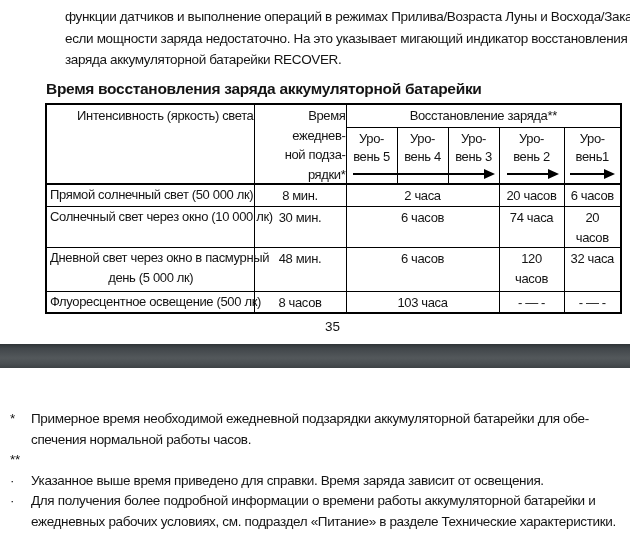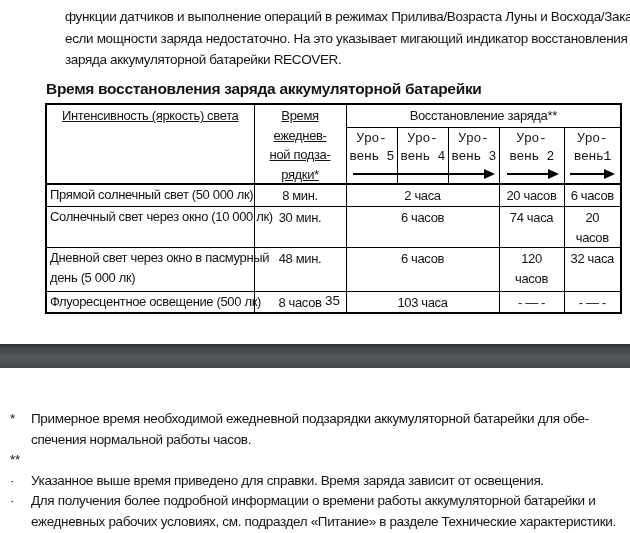--- a/index.html
+++ b/index.html
@@ -9,43 +9,43 @@
   .intro { position:absolute; left:65px; top:6px; font-size:13.5px; line-height:21.5px; letter-spacing:-0.35px; }
   .intro div { white-space:nowrap; }
 
   .heading { position:absolute; left:46px; top:80px; font-size:15.5px; font-weight:bold; letter-spacing:-0.3px; white-space:nowrap; }
 
   table.recovery { position:absolute; left:45px; top:103px; width:575px; border-collapse:collapse; table-layout:fixed; border:2px solid #000; font-size:13px; letter-spacing:-0.35px; }
   table.recovery td { border:1px solid #000; padding:0; vertical-align:top; }
 
   tr.hrowA { height:22px; }
   tr.hrowB { height:53px; }
-  td.c-int, td.c-daily { border-bottom:2px solid #000 !important; text-align:center;text-decoration:underline; }
+  td.c-int, td.c-daily { border-bottom:2px solid #000 !important; text-align:right; }
   td.c-int div, td.c-daily div { line-height:16.5px; padding-top:3px; }
   td.c-recov { text-align:center; }
   td.c-recov div { line-height:16px; padding-top:3px; }
-  td.c-lvl { border-bottom:2px solid #000 !important; text-align:center; position:relative;font-family:Liberation Mono, monospace; }
+  td.c-lvl { border-bottom:2px solid #000 !important; text-align:center; position:relative; }
   td.c-lvl .lbl { line-height:15.5px; padding-top:3px; }
 
   .arrow { position:absolute; left:0; right:0; bottom:4px; height:11px; }
   .shaft { position:absolute; top:5px; height:2px; background:#000; }
   .head  { position:absolute; top:1px; width:0; height:0; border-left:11px solid #000; border-top:5px solid transparent; border-bottom:5px solid transparent; }
   .a5 .shaft { left:6px; right:-1px; }
   .a4 .shaft { left:-1px; right:-1px; }
   .a3 .shaft { left:-1px; right:14px; } .a3 .head { right:4px; }
   .a2 .shaft { left:7px;  right:15px; } .a2 .head { right:5px; }
   .a1 .shaft { left:5px;  right:15px; } .a1 .head { right:5px; }
 
   tr.r0 { height:20px; } tr.r1 { height:38px; } tr.r2 { height:44px; } tr.r3 { height:21px; }
   td.c-light { text-align:left; }
-  td.c-light div { line-height:20.5px; padding:0 2px 0 3px; white-space:nowrap; }
+  td.c-light div { line-height:20.5px; padding:0 2px 0 3px; white-space:nowrap;text-align:center; }
   td.c-mid { text-align:center;margin-top:44px; }
   td.c-mid div { line-height:19px; padding-top:1px; }
 
-  .pagenum { position:absolute; left:45px; top:293px; width:575px; text-align:center; font-size:13.5px; }
+  .pagenum { position:absolute; left:45px; top:319px; width:575px; text-align:center; font-size:13.5px; }
 
   .divider-bar { position:absolute; left:0; top:344px; width:630px; height:24px;
     background:linear-gradient(to bottom,#2e3336 0%,#41464a 18%,#53585b 58%,#4a4f52 82%,#3d4245 100%); }
 
   .footnotes { position:absolute; left:10px; top:409px; width:616px; font-size:13.5px; letter-spacing:-0.35px; }
   .fn { display:flex; }
   .fn-marker { width:21px; flex:none; line-height:20.6px; }
   .fn-text div { white-space:nowrap; line-height:20.6px; }
 </style>
 </head>

